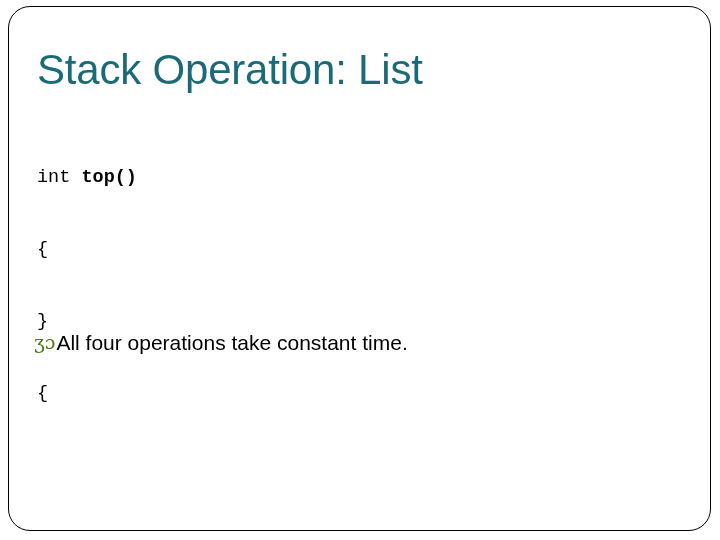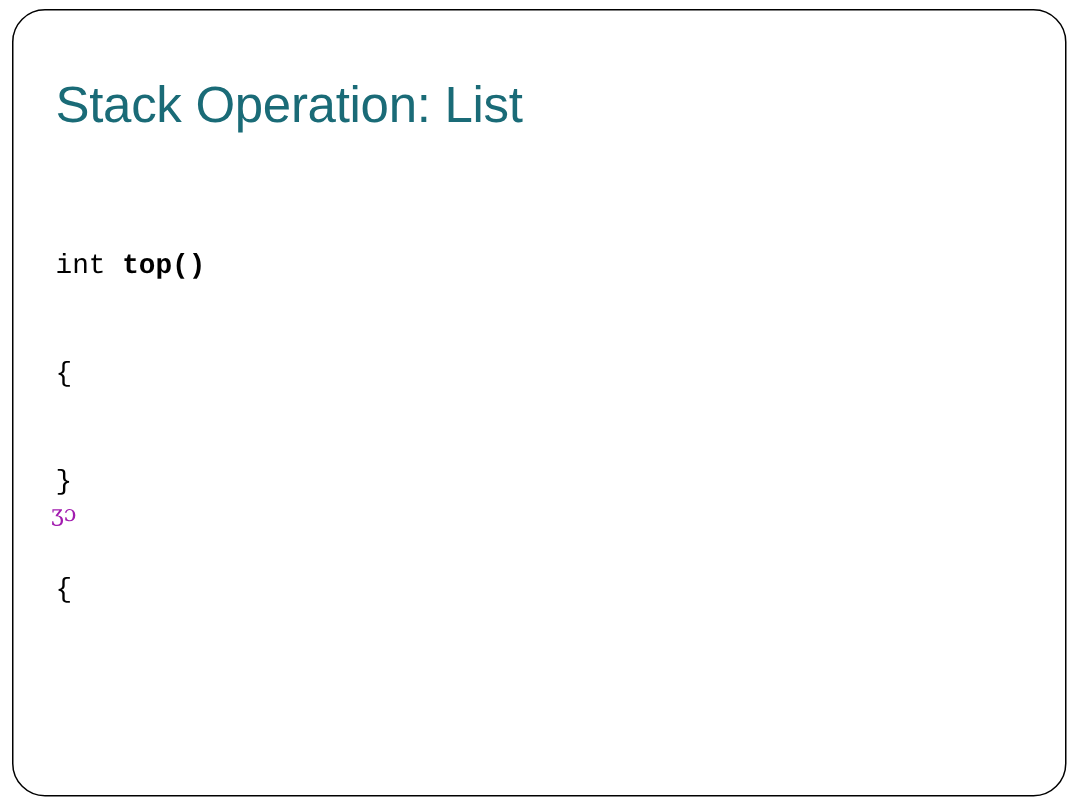--- a/index.html
+++ b/index.html
@@ -32,21 +32,21 @@
     border-radius: 22px;
     box-sizing: border-box;
     pointer-events: none;
   }
 
   #slide-title {
     position: absolute;
     left: 37px;
     top: 50px;
     font-family: "Liberation Sans", sans-serif;
-    font-size: 34px;
+    font-size: 42px;
     line-height: 40px;
     color: #1a6b77;
     white-space: nowrap;
     letter-spacing: -0.2px;
   }
 
   #code-block {
     position: absolute;
     left: 37px;
     top: 118px;
@@ -73,23 +73,23 @@
   .bullet-item {
     display: flex;
     align-items: baseline;
     font-family: "Liberation Sans", sans-serif;
     font-size: 21px;
     line-height: 30px;
     color: #000000;
   }
   .bullet-glyph {
     font-family: "DejaVu Serif", serif;
-    font-size: 15px;
+    font-size: 19px;
     line-height: 30px;
-    color: #a21caf;
+    color: #4d7c0f;
     margin-right: 1px;
     transform: translateY(-1px);
     display: inline-block;
   }
   .bullet-text {
     white-space: nowrap;
   }
 </style>
 </head>
 <body>
@@ -105,16 +105,17 @@
     <div class="code-line"><span>{</span><span class="tok-bold"></span></div>
     <div class="code-line"><span>}</span><span class="tok-bold"></span></div>
     <div class="code-line"><span>{</span><span class="tok-bold"></span></div>
     
     
   </div>
 
   <div id="bullet-list">
     <div class="bullet-item">
       <span class="bullet-glyph">ʒɔ</span>
+      <span class="bullet-text">All four operations take constant time.</span>
     </div>
   </div>
 
 </div>
 
 </body></html>

